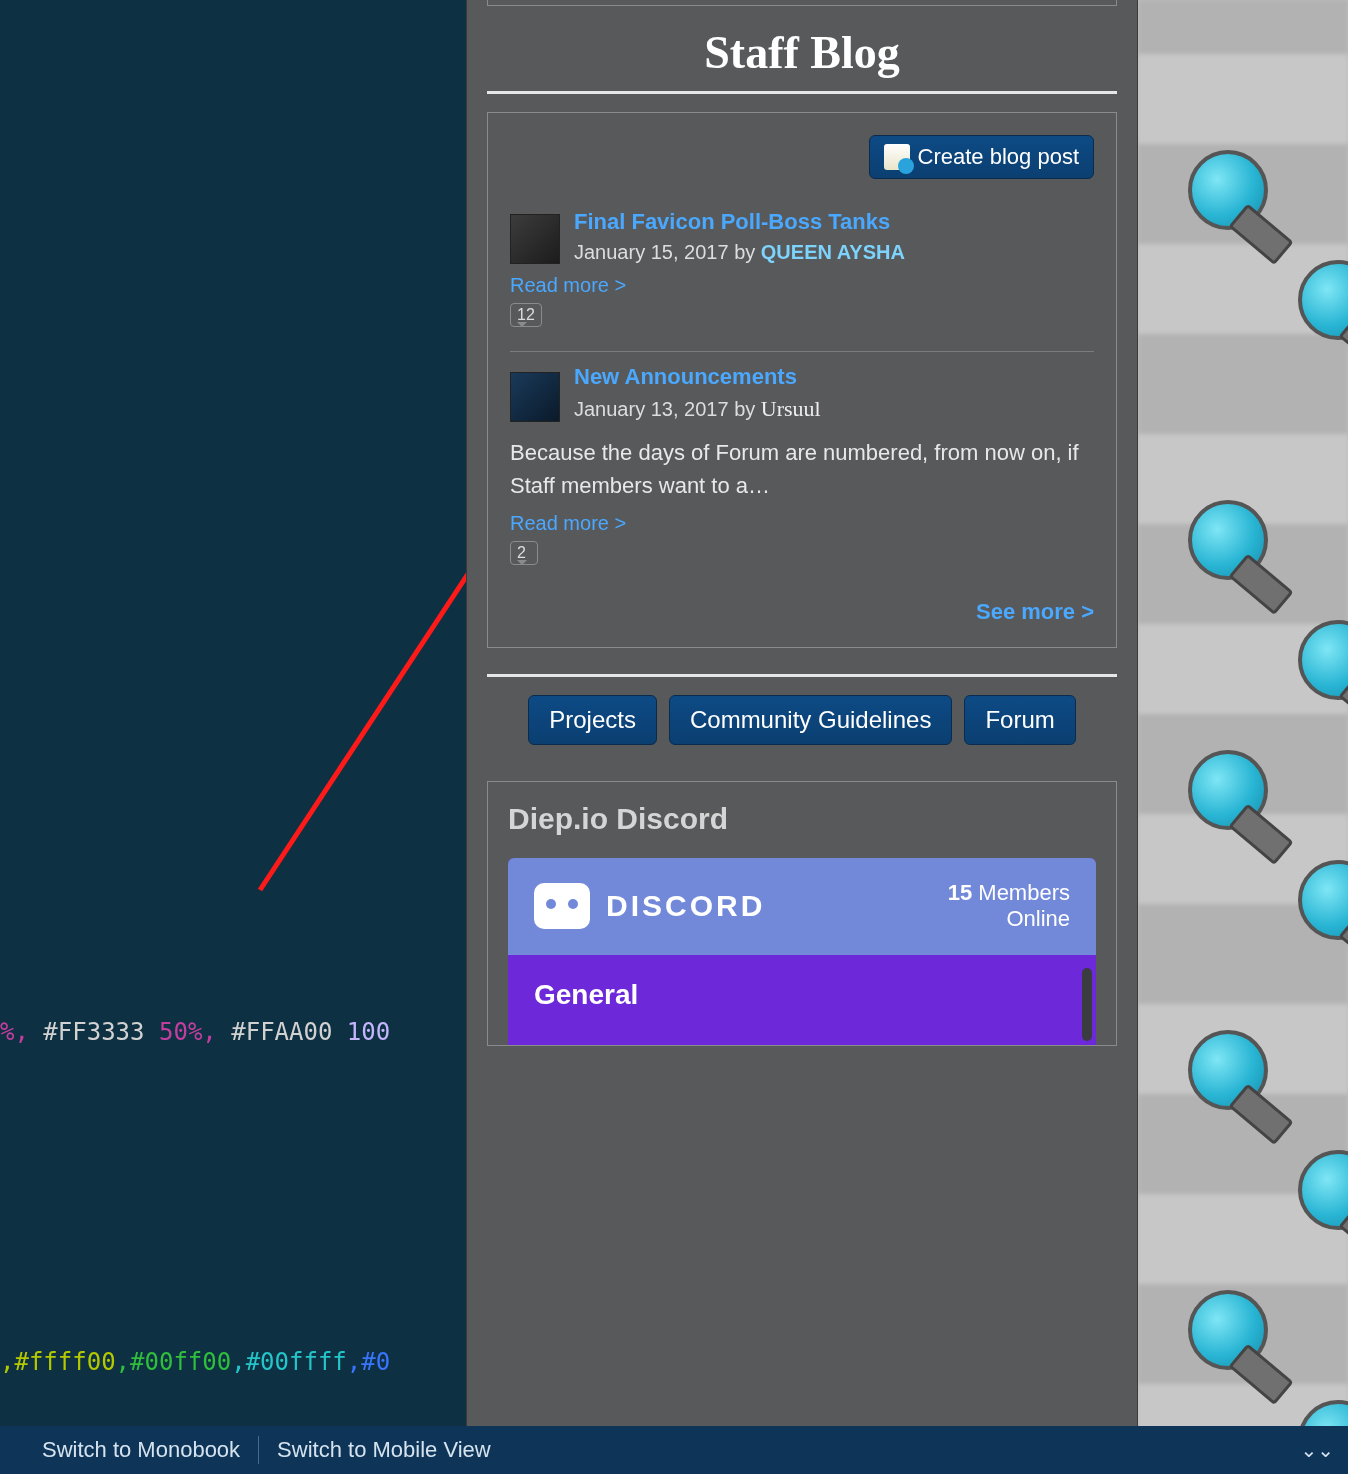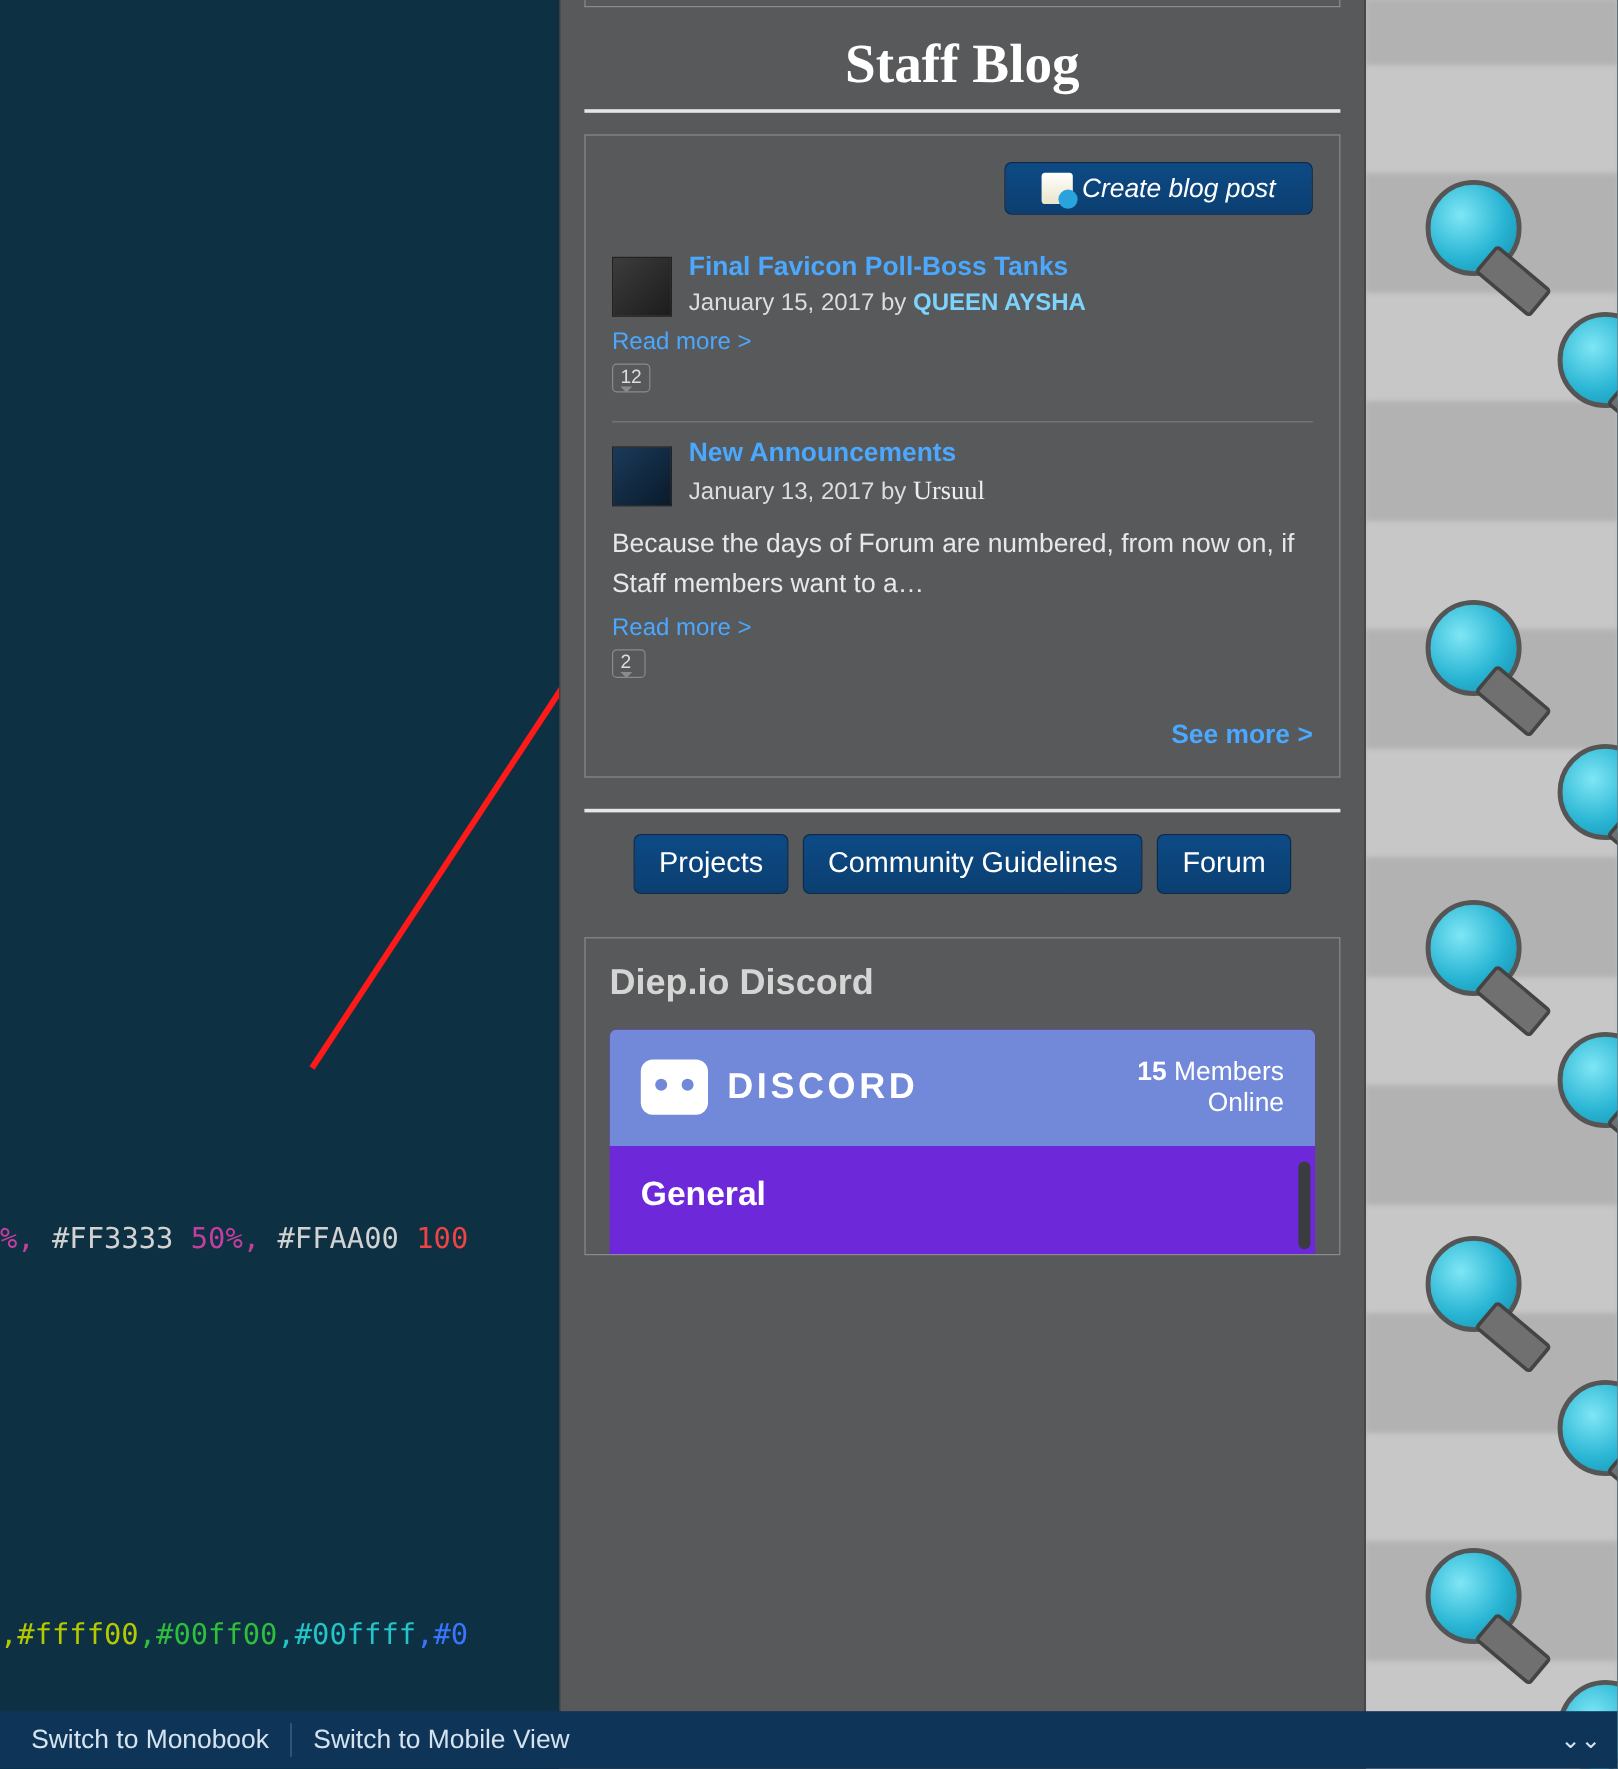--- a/index.html
+++ b/index.html
@@ -111,23 +111,22 @@
   .create-btn-row { text-align: right; margin-bottom: 18px; }
   .blue-btn {
     display: inline-flex;
     align-items: center;
     gap: 8px;
     background: linear-gradient(#0d4a85,#0b3f71);
     border: 1px solid #0a2b4c;
     border-radius: 6px;
     color: #fff;
     font-size: 22px;
-    padding: 8px 30px;
+    padding: 8px 14px;
     cursor: pointer;
-    font-style: italic;
   }
   .blue-btn .icon-box {
     width: 26px;height:26px;border-radius:3px;
     background: linear-gradient(#fff,#e9e5c9);
     position:relative;
   }
   .blue-btn .icon-box::after{
     content:"";position:absolute;right:-4px;bottom:-4px;
     width:16px;height:16px;border-radius:50%;
     background:#2aa3dd;color:#fff;
@@ -229,21 +228,21 @@
   .discord-status { text-align:right; font-size:22px; line-height:1.2;}
   .discord-status b { font-weight:bold;margin-top:36px;}
   .discord-body { padding: 24px 26px; }
   .channel-name { color:#fff; font-size:28px; font-weight:bold; margin-bottom:10px;}
 
   
   .bottom-bar {
     position:absolute; left:0; right:0; bottom:0;
     height:48px; background:#0e3458;
     display:flex; align-items:center; gap:0;
-    padding: 0 8px;
+    padding: 0 24px;
     color:#d5e3ef; font-size:22px;
   }
   .bb-link { padding: 0 18px; cursor:pointer;}
   .bb-sep { width:1px; height:28px; background:#4a6a86;}
   .bb-chevron {
     position:absolute; right:14px; top:50%; transform:translateY(-50%);
     color:#d5e3ef; font-size:20px;
   }
 </style>
 </head>
@@ -297,21 +296,21 @@
       <div class="tank-barrel"></div>
   </div>
   <div class="tank-sprite" style="left:130px;top:1370px;">
     <div class="tank-gear"></div>
       <div class="tank-body"></div>
       <div class="tank-barrel"></div>
   </div>
 </div>
 
 <div class="code-line" style="left:0;top:1018px;">
-  <span class="pct">%, </span><span class="hex">#FF3333</span><span class="pct"> </span><span class="pct" style="color:#c43ea0;"> 50</span><span class="pct">%, </span><span class="hex">#FFAA00</span><span> </span><span style="color:#ef4444;"> 100</span>
+  <span class="pct">%, </span><span class="hex">#FF3333</span><span class="pct"> </span><span class="pct" style="color:#c43ea0;"> 50</span><span class="pct">%, </span><span class="hex">#FFAA00</span><span> </span><span style="color:#c4b5fd;"> 100</span>
 </div>
 <div class="code-line" style="left:0;top:1348px;">
   <span class="code-seg-ylw">,#ffff00</span><span class="code-seg-grn">,#00ff00</span><span class="code-seg-cyan">,#00ffff</span><span style="color:#3a75ff;">,#0</span>
 </div>
 
 <svg class="arrow-svg" viewBox="0 0 330 450">
   <defs>
     <marker id="ah" viewBox="0 0 10 10" refX="8" refY="5" markerWidth="8" markerHeight="8" orient="auto">
       <path d="M0,0 L10,5 L0,10 z" fill="#ff1a1a"></path>
     </marker>

